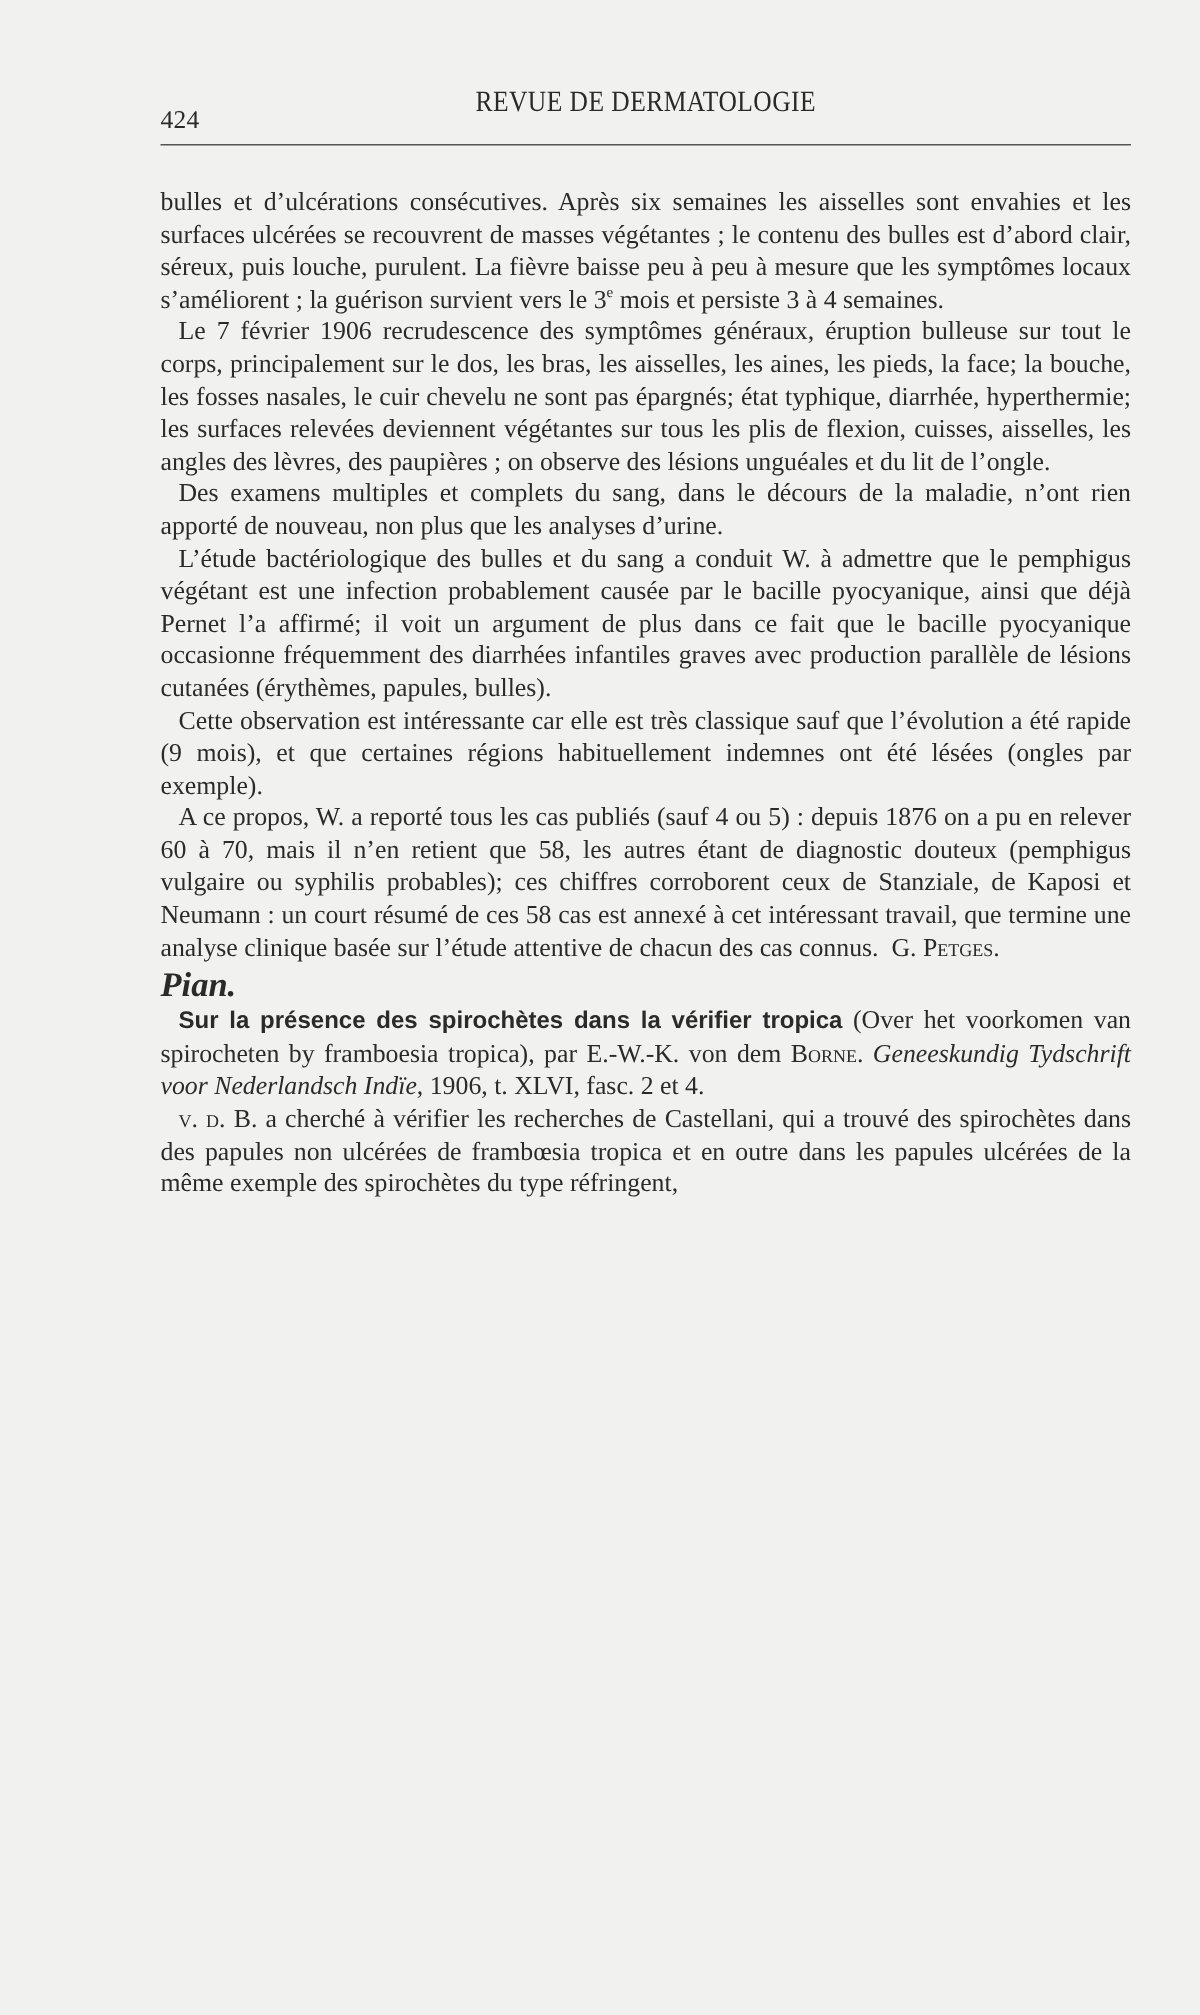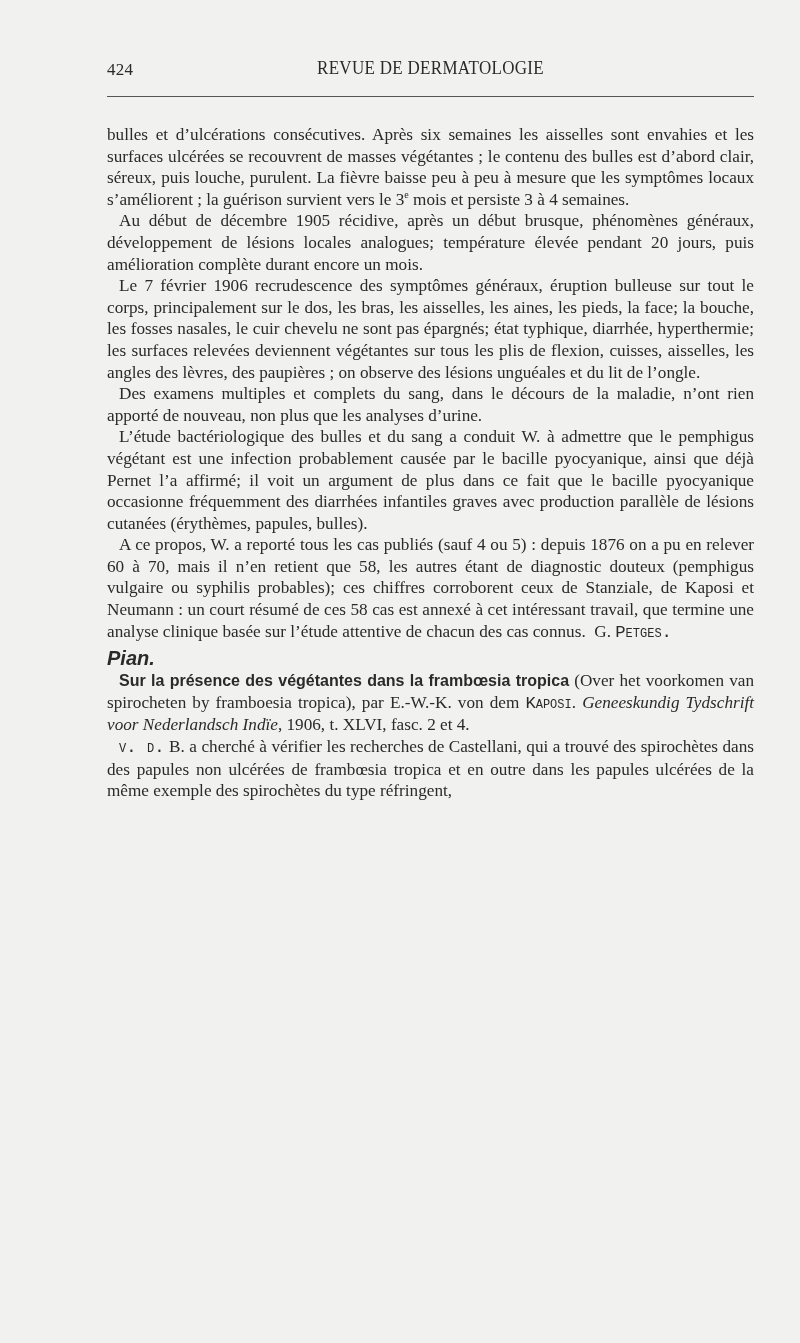--- a/index.html
+++ b/index.html
@@ -20,21 +20,21 @@
     }
     .running-head {
       position: relative;
       height: 26px;
       font-size: 17px;
       letter-spacing: 0.2px;
     }
     .page-number {
       position: absolute;
       left: 0;
-      top: 2px;
+      top: 12px;
     }
     .journal-title {
       position: absolute;
       left: 0;
       right: 0;
       top: 0;
       text-align: center;
       transform: scaleY(1.15);
       letter-spacing: 0.3px;
     }
@@ -50,53 +50,53 @@
       line-height: 21.6px;
       text-align: justify;
       hyphens: none;
     }
     .body-text p {
       margin: 0;
       text-indent: 12px;
     }
     .body-text p.cont { text-indent: 0; margin-top: 27px; }
     .section-heading {
-      font-family: Liberation Sans, sans-serif;
+      font-family: Liberation Serif, serif;
       font-style: italic;
       font-weight: bold;
-      font-size: 20px;
+      font-size: 23px;
       line-height: 24px;
       margin: 3px 0 0 0;
     }
     .bold-title {
       font-family: "Liberation Sans", "DejaVu Sans", sans-serif;
       font-weight: bold;
       font-size: 16px;
     }
-    .sc { font-variant: small-caps; font-family: Liberation Mono, monospace; }
+    .sc { font-variant: small-caps; }
     .it { font-style: italic; }
     sup { font-size: 10px; line-height: 0; }
   </style>
 </head>
 <body>
 
 <div class="page">
   <div class="running-head">
     <span class="page-number">424</span>
     <span class="journal-title">REVUE DE DERMATOLOGIE</span>
   </div>
   <div class="header-rule"></div>
 
   <div class="body-text">
     <p class="cont"><span>bulles et d’ulcérations consécutives. Après six semaines les aisselles sont envahies et les surfaces ulcérées se recouvrent de masses végétantes ; le contenu des bulles est d’abord clair, séreux, puis louche, purulent. La fièvre baisse peu à peu à mesure que les symptômes locaux s’améliorent ; la guérison survient vers le 3</span><sup>e</sup><span> mois et persiste 3 à 4 semaines.</span></p>
-    <p>Au début de décembre 1905 récidive, après un début brusque, phénomènes généraux, développement de lésions locales analogues; température élevée pendant 20 jours, puis amélioration complète durant encore un mois.</p>
     <p>Le 7 février 1906 recrudescence des symptômes généraux, éruption bulleuse sur tout le corps, principalement sur le dos, les bras, les aisselles, les aines, les pieds, la face; la bouche, les fosses nasales, le cuir chevelu ne sont pas épargnés; état typhique, diarrhée, hyperthermie; les surfaces relevées deviennent végétantes sur tous les plis de flexion, cuisses, aisselles, les angles des lèvres, des paupières ; on observe des lésions unguéales et du lit de l’ongle.</p>
     <p>Des examens multiples et complets du sang, dans le décours de la maladie, n’ont rien apporté de nouveau, non plus que les analyses d’urine.</p>
     <p>L’étude bactériologique des bulles et du sang a conduit W. à admettre que le pemphigus végétant est une infection probablement causée par le bacille pyocyanique, ainsi que déjà Pernet l’a affirmé; il voit un argument de plus dans ce fait que le bacille pyocyanique occasionne fréquemment des diarrhées infantiles graves avec production parallèle de lésions cutanées (érythèmes, papules, bulles).</p>
+    <p>Cette observation est intéressante car elle est très classique sauf que l’évolution a été rapide (9 mois), et que certaines régions habituellement indemnes ont été lésées (ongles par exemple).</p>
     <p><span>A ce propos, W. a reporté tous les cas publiés (sauf 4 ou 5) : depuis 1876 on a pu en relever 60 à 70, mais il n’en retient que 58, les autres étant de diagnostic douteux (pemphigus vulgaire ou syphilis probables); ces chiffres corroborent ceux de Stanziale, de Kaposi et Neumann : un court résumé de ces 58 cas est annexé à cet intéressant travail, que termine une analyse clinique basée sur l’étude attentive de chacun des cas connus.</span>&nbsp;&nbsp;<span><span>G. </span><span class="sc">Petges.</span></span></p>
 
     <div class="section-heading">Pian.</div>
 
-    <p><span class="bold-title">Sur la présence des végétantes dans la frambœsia tropica</span><span> (Over het voorkomen van spirocheten by framboesia tropica), par E.-W.-K. von dem </span><span class="sc">Kaposi</span><span>. </span><span class="it">Geneeskundig Tydschrift voor Nederlandsch Indïe</span><span>, 1906, t. XLVI, fasc. 2 et 4.</span></p>
+    <p><span class="bold-title">Sur la présence des spirochètes dans la vérifier tropica</span><span> (Over het voorkomen van spirocheten by framboesia tropica), par E.-W.-K. von dem </span><span class="sc">Borne</span><span>. </span><span class="it">Geneeskundig Tydschrift voor Nederlandsch Indïe</span><span>, 1906, t. XLVI, fasc. 2 et 4.</span></p>
 
     <p><span class="sc">v. d.</span><span> B. a cherché à vérifier les recherches de Castellani, qui a trouvé des spirochètes dans des papules non ulcérées de frambœsia tropica et en outre dans les papules ulcérées de la même exemple des spirochètes du type réfringent,</span></p>
   </div>
 </div>
 
 </body></html>

